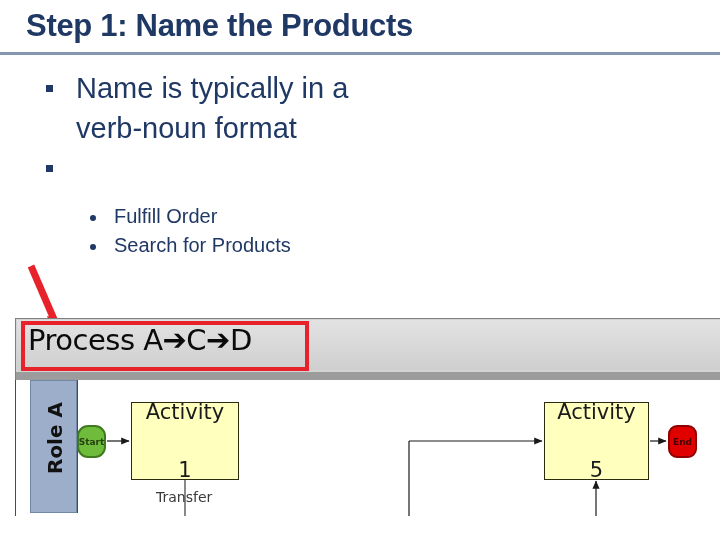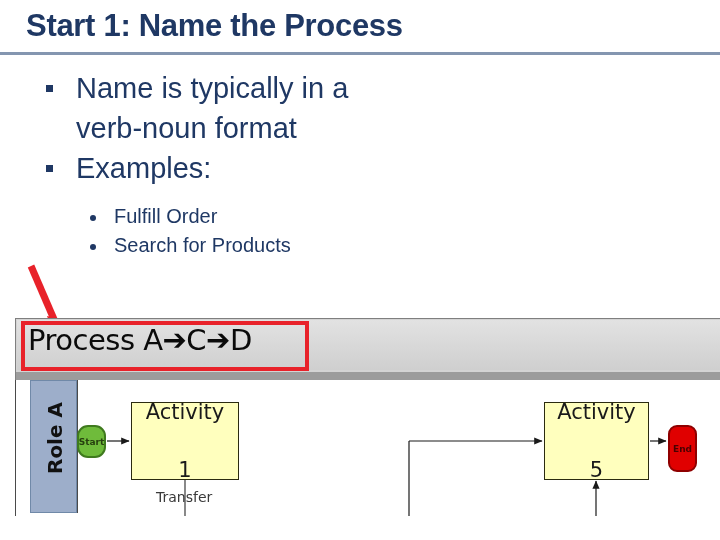--- a/index.html
+++ b/index.html
@@ -228,21 +228,21 @@
     font-size: 9px;
     font-weight: bold;
     color: #27400F;
     font-family: "DejaVu Sans", sans-serif;
   }
   .node-end {
     position: absolute;
     left: 668px;
     top: 425px;
     width: 29px;
-    height: 47px;
+    height: 33px;
     background: #E00000;
     border: 2px solid #8F0000;
     border-radius: 9px;
     box-sizing: border-box;
     display: flex;
     align-items: center;
     justify-content: center;
     font-size: 9px;
     font-weight: bold;
     color: #4A0000;
@@ -290,33 +290,32 @@
     left: 0px;
     top: 516px;
     width: 720px;
     height: 24px;
     background: #ffffff;
   }
 </style>
 </head>
 <body>
 
-<div id="slide-title">Start 1: Name the Process</div>
+<div id="slide-title">Step 1: Name the Products</div>
 <div id="title-rule"></div>
 
 <div id="bullet-body">
 
   <div class="l1-item">
     <span class="l1-bullet"></span>
     <span class="l1-text">Name is typically in a verb-noun format</span>
   </div>
 
   <div class="l1-item">
     <span class="l1-bullet"></span>
-    <span class="l1-text">Examples:</span>
   </div>
 
   <div style="height:14px"></div>
 
   <div class="l2-item">
     <span class="l2-bullet"></span>
     <span class="l2-text">Fulfill Order</span>
   </div>
 
   <div class="l2-item">

